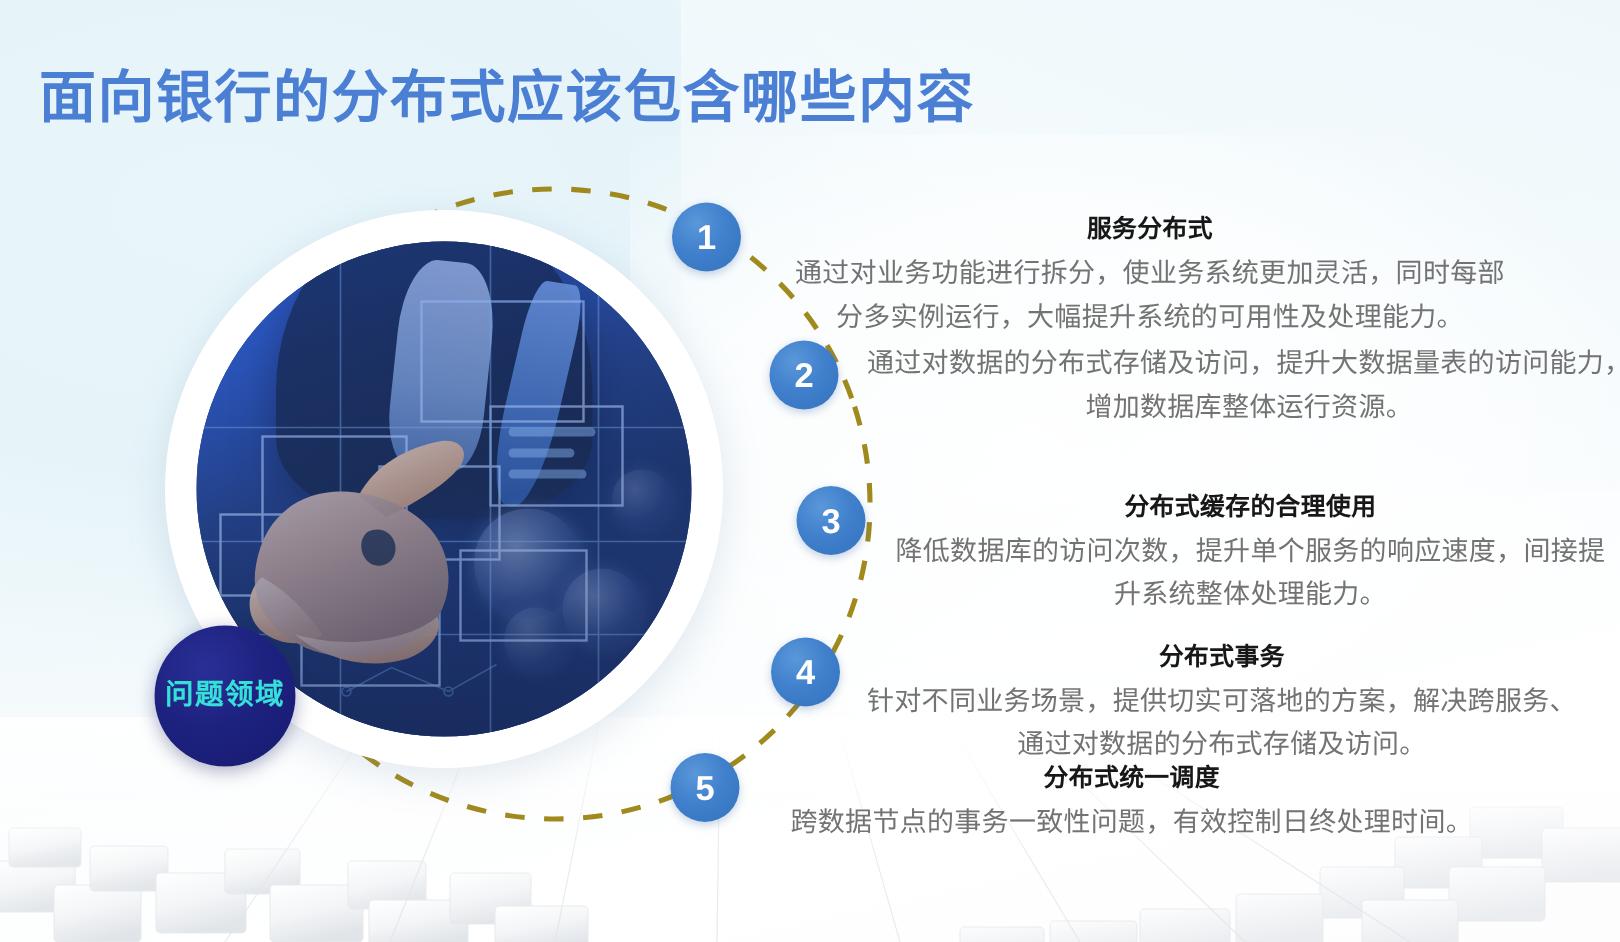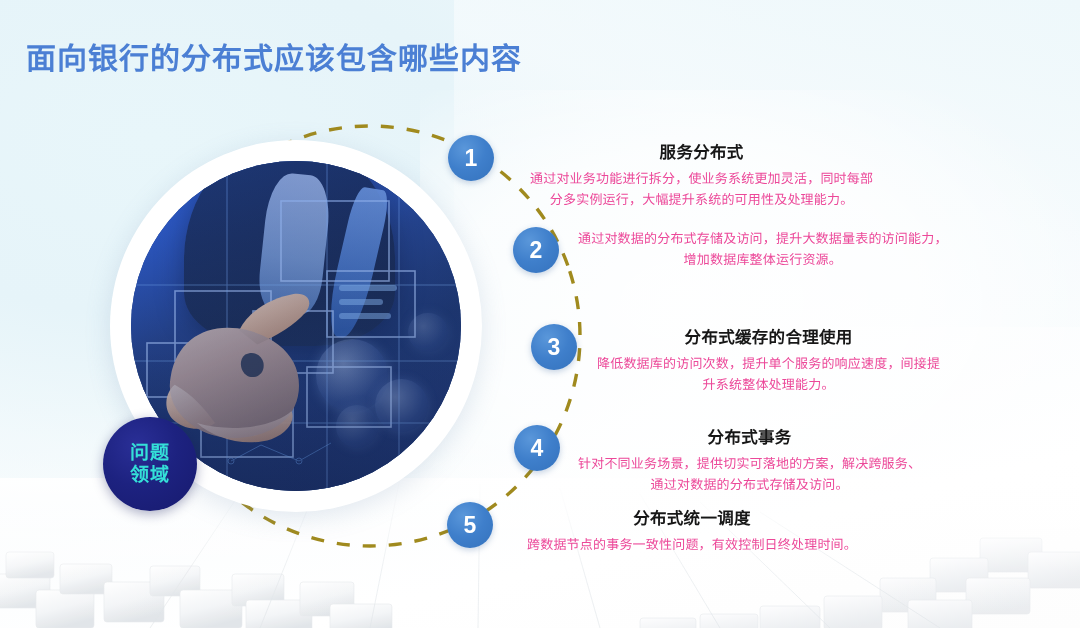--- a/index.html
+++ b/index.html
@@ -55,21 +55,21 @@
     left: 0; bottom: 0;
     width: 100%; height: 150px;
     background: linear-gradient(180deg, rgba(255,255,255,0.96) 0%, rgba(255,255,255,0.55) 30%, rgba(255,255,255,0.10) 62%, rgba(255,255,255,0) 100%);
   }
 
   
   .title {
     position: absolute;
     left: 26px;
     top: 34px;
-    font-size: 30px;
+    font-size: 38px;
     font-weight: bold;
     color: #4b7fd4;
     letter-spacing: 1px;
     white-space: nowrap;
   }
 
   
   .dash-ring {
     position: absolute;
     left: 154px;
@@ -163,21 +163,21 @@
   .domain-badge {
     position: absolute;
     left: 103px;
     top: 417px;
     width: 94px;
     height: 94px;
     border-radius: 50%;
     background: radial-gradient(circle at 36% 30%, #2a2f97 0%, #1d2280 45%, #171a6e 100%);
     color: #34e0d8;
     display: flex;
-    flex-direction: column;
+    flex-direction: row;
     align-items: center;
     justify-content: center;
     font-size: 19px;
     font-weight: bold;
     line-height: 1.18;
     letter-spacing: 1px;
     box-shadow: 0 3px 12px rgba(20,25,90,0.35);
   }
 
   
@@ -204,22 +204,22 @@
   }
   .item-head {
     font-size: 16.5px;
     font-weight: bold;
     color: #171717;
     letter-spacing: 0.3px;
     margin-bottom: 5px;
     white-space: nowrap;
   }
   .item-body {
-    font-size: 13px;
-    color: #ec4899;
+    font-size: 18px;
+    color: #737373;
     line-height: 1.62;
     letter-spacing: 0.2px;
     white-space: nowrap;
   }
 </style>
 </head>
 <body>
 
 <div class="slide">
 

